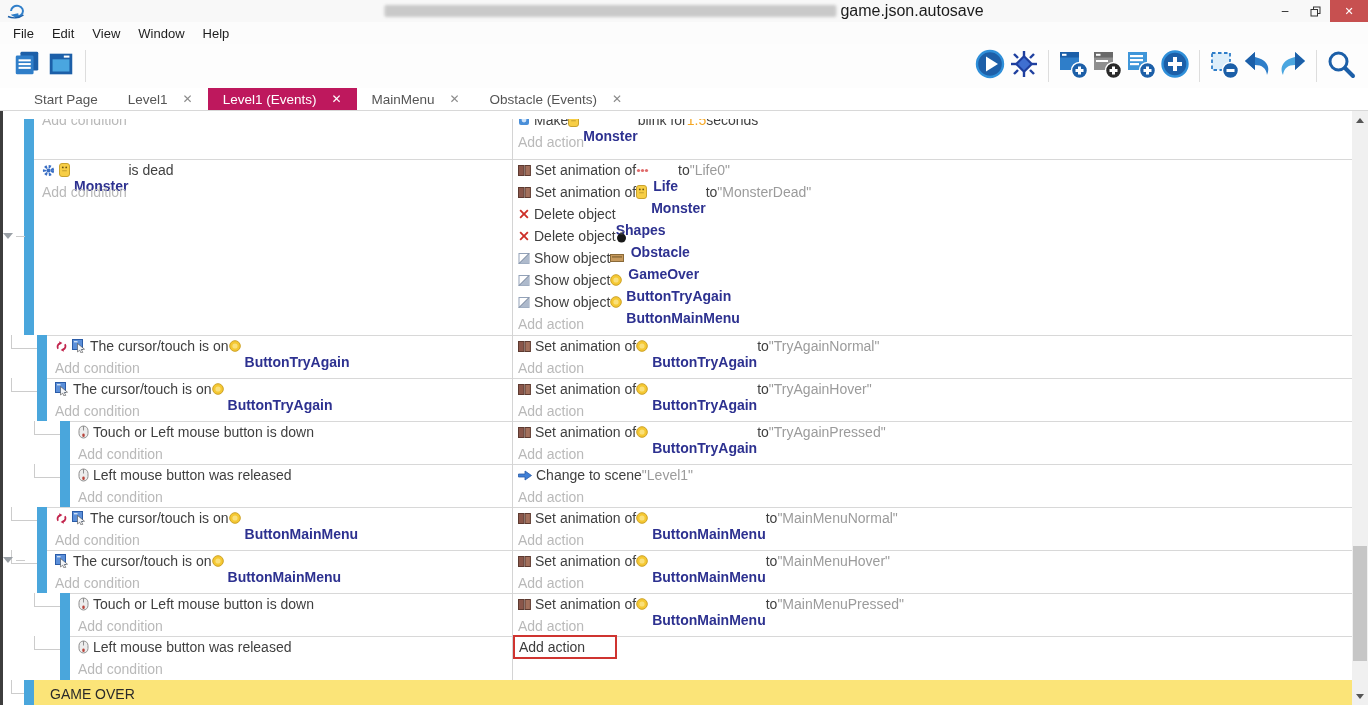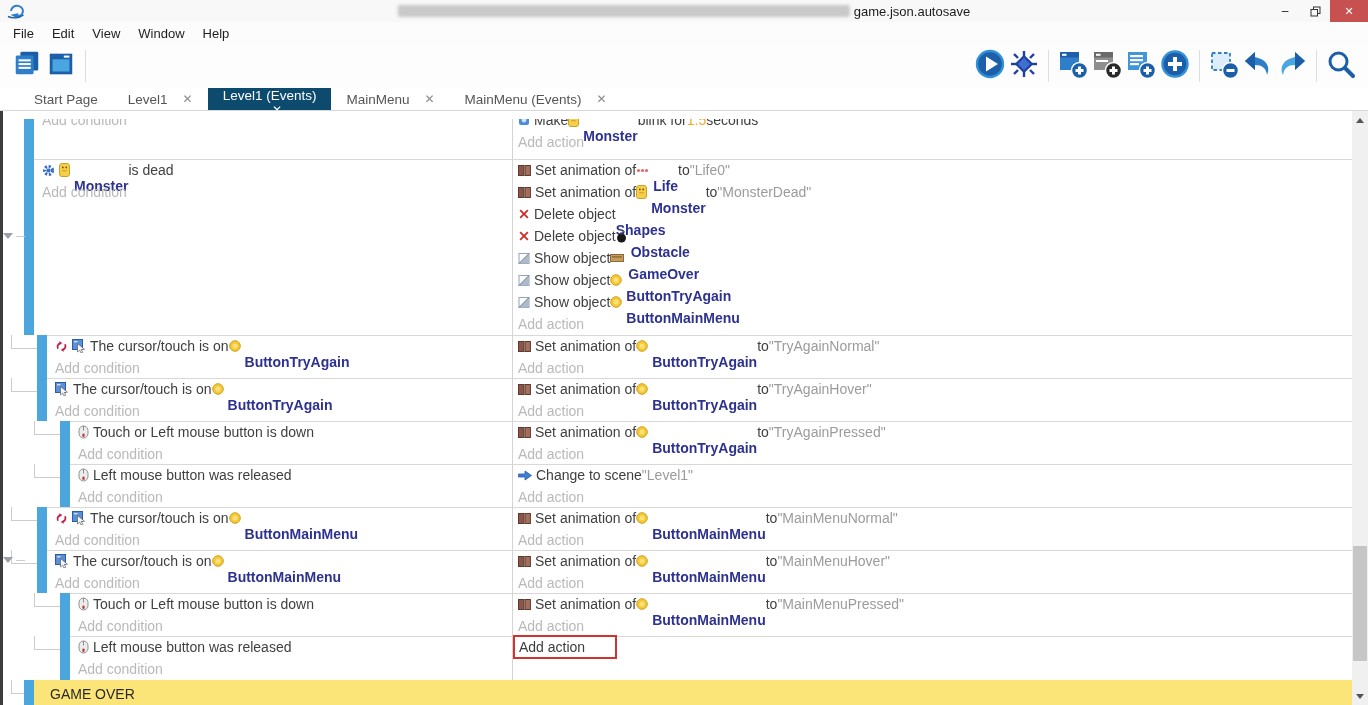--- a/index.html
+++ b/index.html
@@ -5,41 +5,41 @@
   html,body{margin:0;padding:0;background:#888;}
   .app{position:relative;width:1368px;height:705px;background:#fff;overflow:hidden;
        font-family:"Liberation Sans",sans-serif;-webkit-font-smoothing:antialiased;}
   
   .titlebar{position:absolute;top:0;left:0;right:0;height:22px;background:#f8f8f8;
             border-bottom:1px solid #e3e3e3;}
   .logo{position:absolute;left:6px;top:2px;width:20px;height:18px;}
   .titlecenter{position:absolute;left:50%;top:0;height:22px;transform:translateX(-50%);
                display:flex;align-items:center;gap:4px;}
   .titleblob{width:452px;height:12px;background:#c9c9c9;border-radius:2px;filter:blur(1.6px);}
-  .titletext{font-size:13px;color:#1b1b1b;white-space:nowrap;}
+  .titletext{font-size:16px;color:#1b1b1b;white-space:nowrap;}
   .wbtns{position:absolute;right:0;top:0;height:22px;display:flex;}
   .wbtn{width:30px;height:22px;display:flex;align-items:center;justify-content:center;
         color:#222;font-size:12px;cursor:default;}
   .wbtn.close{width:38px;background:#c75050;color:#fff;font-size:11px;}
   
   .menubar{position:absolute;top:22px;left:0;right:0;height:22px;background:#fcfcfc;
            display:flex;align-items:center;padding-left:4px;font-size:13px;color:#1d1d1d;}
   .mi{padding:2px 9px;}
   
   .toolbar{position:absolute;top:44px;left:0;right:0;height:44px;background:#fdfdfd;
            display:flex;align-items:center;padding:0 10px;box-sizing:border-box;}
   .tbtn{width:34px;height:34px;display:flex;align-items:center;justify-content:center;}
   .tsep{width:1px;height:32px;background:#ddd;margin:0 7px;}
   .tb-right{margin-left:auto;display:flex;align-items:center;}
   
   .tabbar{position:absolute;top:88px;left:0;right:0;height:22px;display:flex;
           align-items:stretch;background:#fff;font-size:13.5px;padding-left:19px;}
   .tab{display:flex;align-items:center;padding:0 15px;color:#555;white-space:nowrap;}
   .tab .x{margin-left:15px;font-size:12px;color:#8a8a8a;}
-  .tab.active{background:#0c4a6e;color:#fff;flex-direction:column;}
+  .tab.active{background:#be185d;color:#fff;}
   .tab.active .x{color:#fff;}
   
   .events{position:absolute;top:110px;left:0;width:1368px;height:595px;background:#fff;
           border-top:1px solid #d8d8d8;box-sizing:border-box;}
   .leftedge{position:absolute;left:0;top:0;bottom:0;width:3px;background:#3d3d3d;}
   .rows{position:absolute;left:0;top:8px;width:1352px;}
   .row{position:relative;width:1352px;}
   .row.cut{overflow:hidden;}
   .bar{position:absolute;top:0;bottom:0;width:10px;background:#4aa6dc;}
   .rowline{position:absolute;top:0;right:0;height:1px;background:#d8d8d8;}
@@ -227,21 +227,21 @@
       </span>
       <span class="tab active">
         <span>Level1 (Events)</span>
         <span class="x">✕</span>
       </span>
       <span class="tab">
         <span>MainMenu</span>
         <span class="x">✕</span>
       </span>
       <span class="tab">
-        <span>MainMenu (Events)</span>
+        <span>Obstacle (Events)</span>
         <span class="x">✕</span>
       </span>
     </div>
 
   <div class="events">
     <div class="rows" id="rows">
         <div class="row cut" style="height:40px">
           <div class="bar" style="left:24px;width:10px"></div>
           <div class="cell cond" style="left:34px;width:478px">
             <div class="line ph" style="margin-top:-10px">

